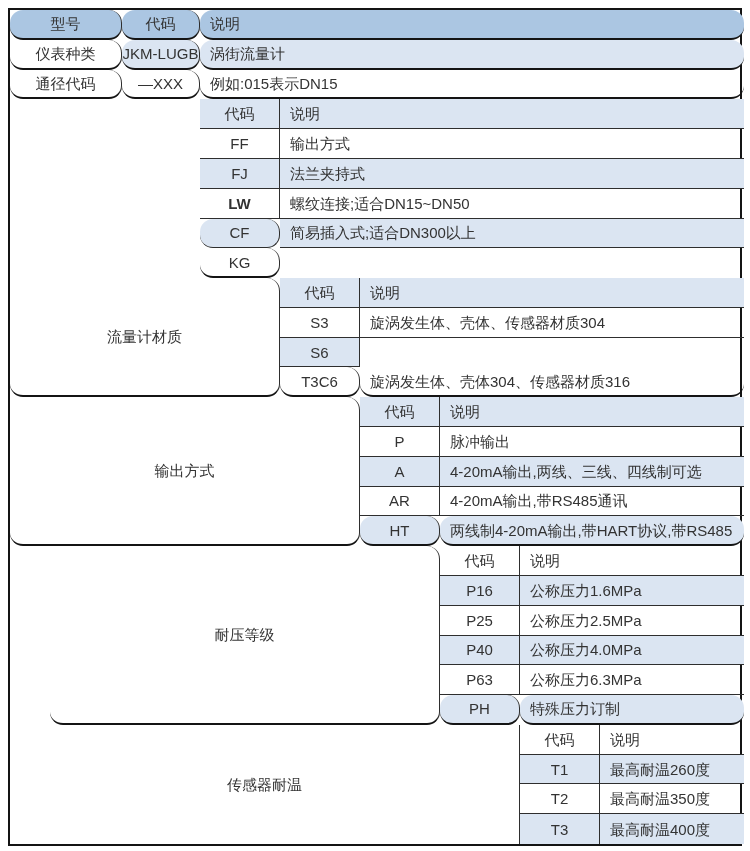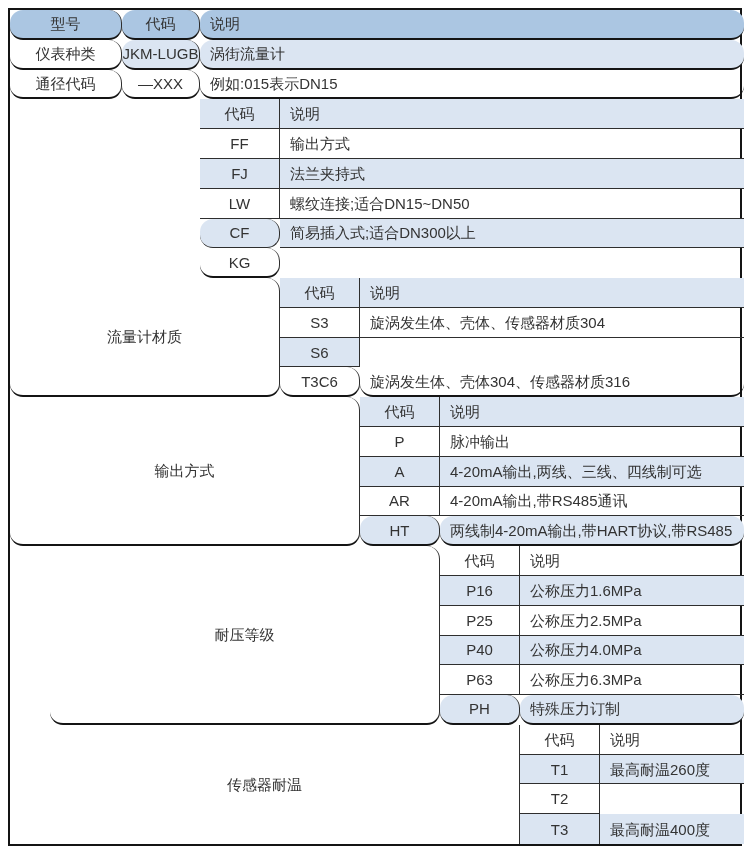--- a/index.html
+++ b/index.html
@@ -43,21 +43,21 @@
     <div class="cell center thick-b" style="grid-area: 3 / 1 / 4 / 2;">通径代码</div>
     <div class="cell stripe left thick-b no-r" style="grid-area: 2 / 3 / 3 / 9;">涡街流量计</div>
     <div class="cell center thick-b" style="grid-area: 3 / 2 / 4 / 3;">—XXX</div>
     <div class="cell left thick-b no-r" style="grid-area: 3 / 3 / 4 / 9;">例如:015表示DN15</div>
     <div class="cell stripe center" style="grid-area: 4 / 3 / 5 / 4;">代码</div>
     <div class="cell stripe left no-r" style="grid-area: 4 / 4 / 5 / 9;">说明</div>
     <div class="cell center" style="grid-area: 5 / 3 / 6 / 4;">FF</div>
     <div class="cell left no-r" style="grid-area: 5 / 4 / 6 / 9;">输出方式</div>
     <div class="cell stripe center" style="grid-area: 6 / 3 / 7 / 4;">FJ</div>
     <div class="cell stripe left no-r" style="grid-area: 6 / 4 / 7 / 9;">法兰夹持式</div>
-    <div class="cell center" style="grid-area: 7 / 3 / 8 / 4;">LW</div>
+    <div class="cell center" style="grid-area: 7 / 3 / 8 / 4; font-weight: bold;">LW</div>
     <div class="cell left no-r" style="grid-area: 7 / 4 / 8 / 9;">螺纹连接;适合DN15~DN50</div>
     <div class="cell stripe center" style="grid-area: 8 / 3 / 9 / 4; border-radius: 13px;">CF</div>
     <div class="cell stripe left no-r" style="grid-area: 8 / 4 / 9 / 9;">简易插入式;适合DN300以上</div>
     <div class="cell center thick-b" style="grid-area: 9 / 3 / 10 / 4;">KG</div>
     <div class="cell center thick-b" style="grid-area: 10 / 1 / 14 / 4;">流量计材质</div>
     <div class="cell stripe center" style="grid-area: 10 / 4 / 11 / 5;">代码</div>
     <div class="cell stripe left no-r" style="grid-area: 10 / 5 / 11 / 9;">说明</div>
     <div class="cell center" style="grid-area: 11 / 4 / 12 / 5;">S3</div>
     <div class="cell left no-r" style="grid-area: 11 / 5 / 12 / 9;">旋涡发生体、壳体、传感器材质304</div>
     <div class="cell stripe center" style="grid-area: 12 / 4 / 13 / 5;">S6</div>
@@ -86,15 +86,16 @@
     <div class="cell center" style="grid-area: 23 / 6 / 24 / 7;">P63</div>
     <div class="cell left no-r" style="grid-area: 23 / 7 / 24 / 9;">公称压力6.3MPa</div>
     <div class="cell stripe center thick-b" style="grid-area: 24 / 6 / 25 / 7;">PH</div>
     <div class="cell center no-b" style="grid-area: 25 / 1 / 29 / 7;">传感器耐温</div>
     <div class="cell stripe left no-r thick-b" style="grid-area: 24 / 7 / 25 / 9;">特殊压力订制</div>
     <div class="cell center" style="grid-area: 25 / 7 / 26 / 8;">代码</div>
     <div class="cell left no-r" style="grid-area: 25 / 8 / 26 / 9;">说明</div>
     <div class="cell stripe center" style="grid-area: 26 / 7 / 27 / 8;">T1</div>
     <div class="cell stripe left no-r" style="grid-area: 26 / 8 / 27 / 9;">最高耐温260度</div>
     <div class="cell center" style="grid-area: 27 / 7 / 28 / 8;">T2</div>
+    <div class="cell left no-r" style="grid-area: 27 / 8 / 28 / 9;">最高耐温350度</div>
     <div class="cell stripe center no-b" style="grid-area: 28 / 7 / 29 / 8;">T3</div>
     <div class="cell stripe left no-r no-b" style="grid-area: 28 / 8 / 29 / 9;">最高耐温400度</div>
   </div>
 
 </body></html>

